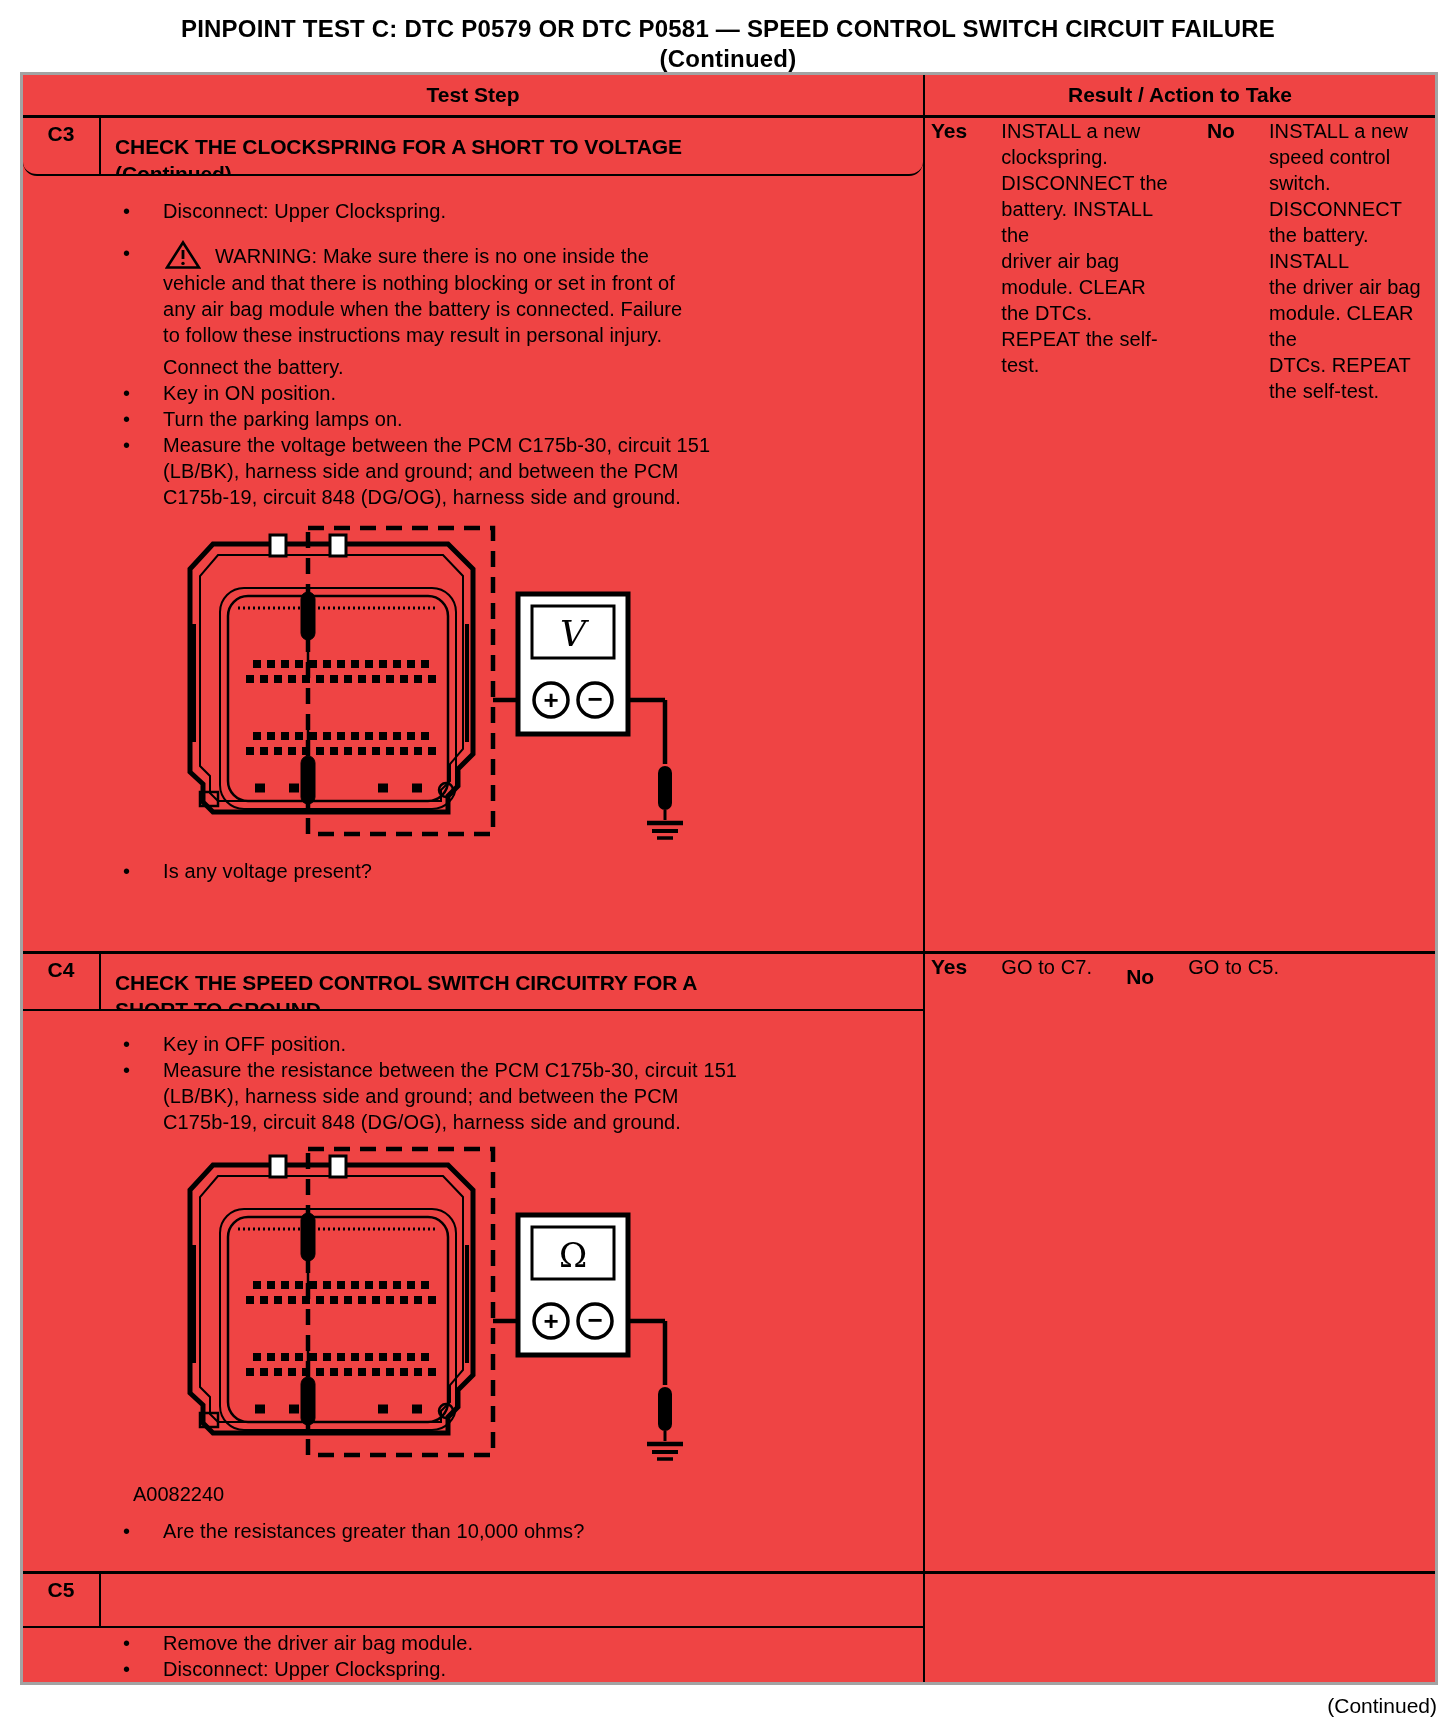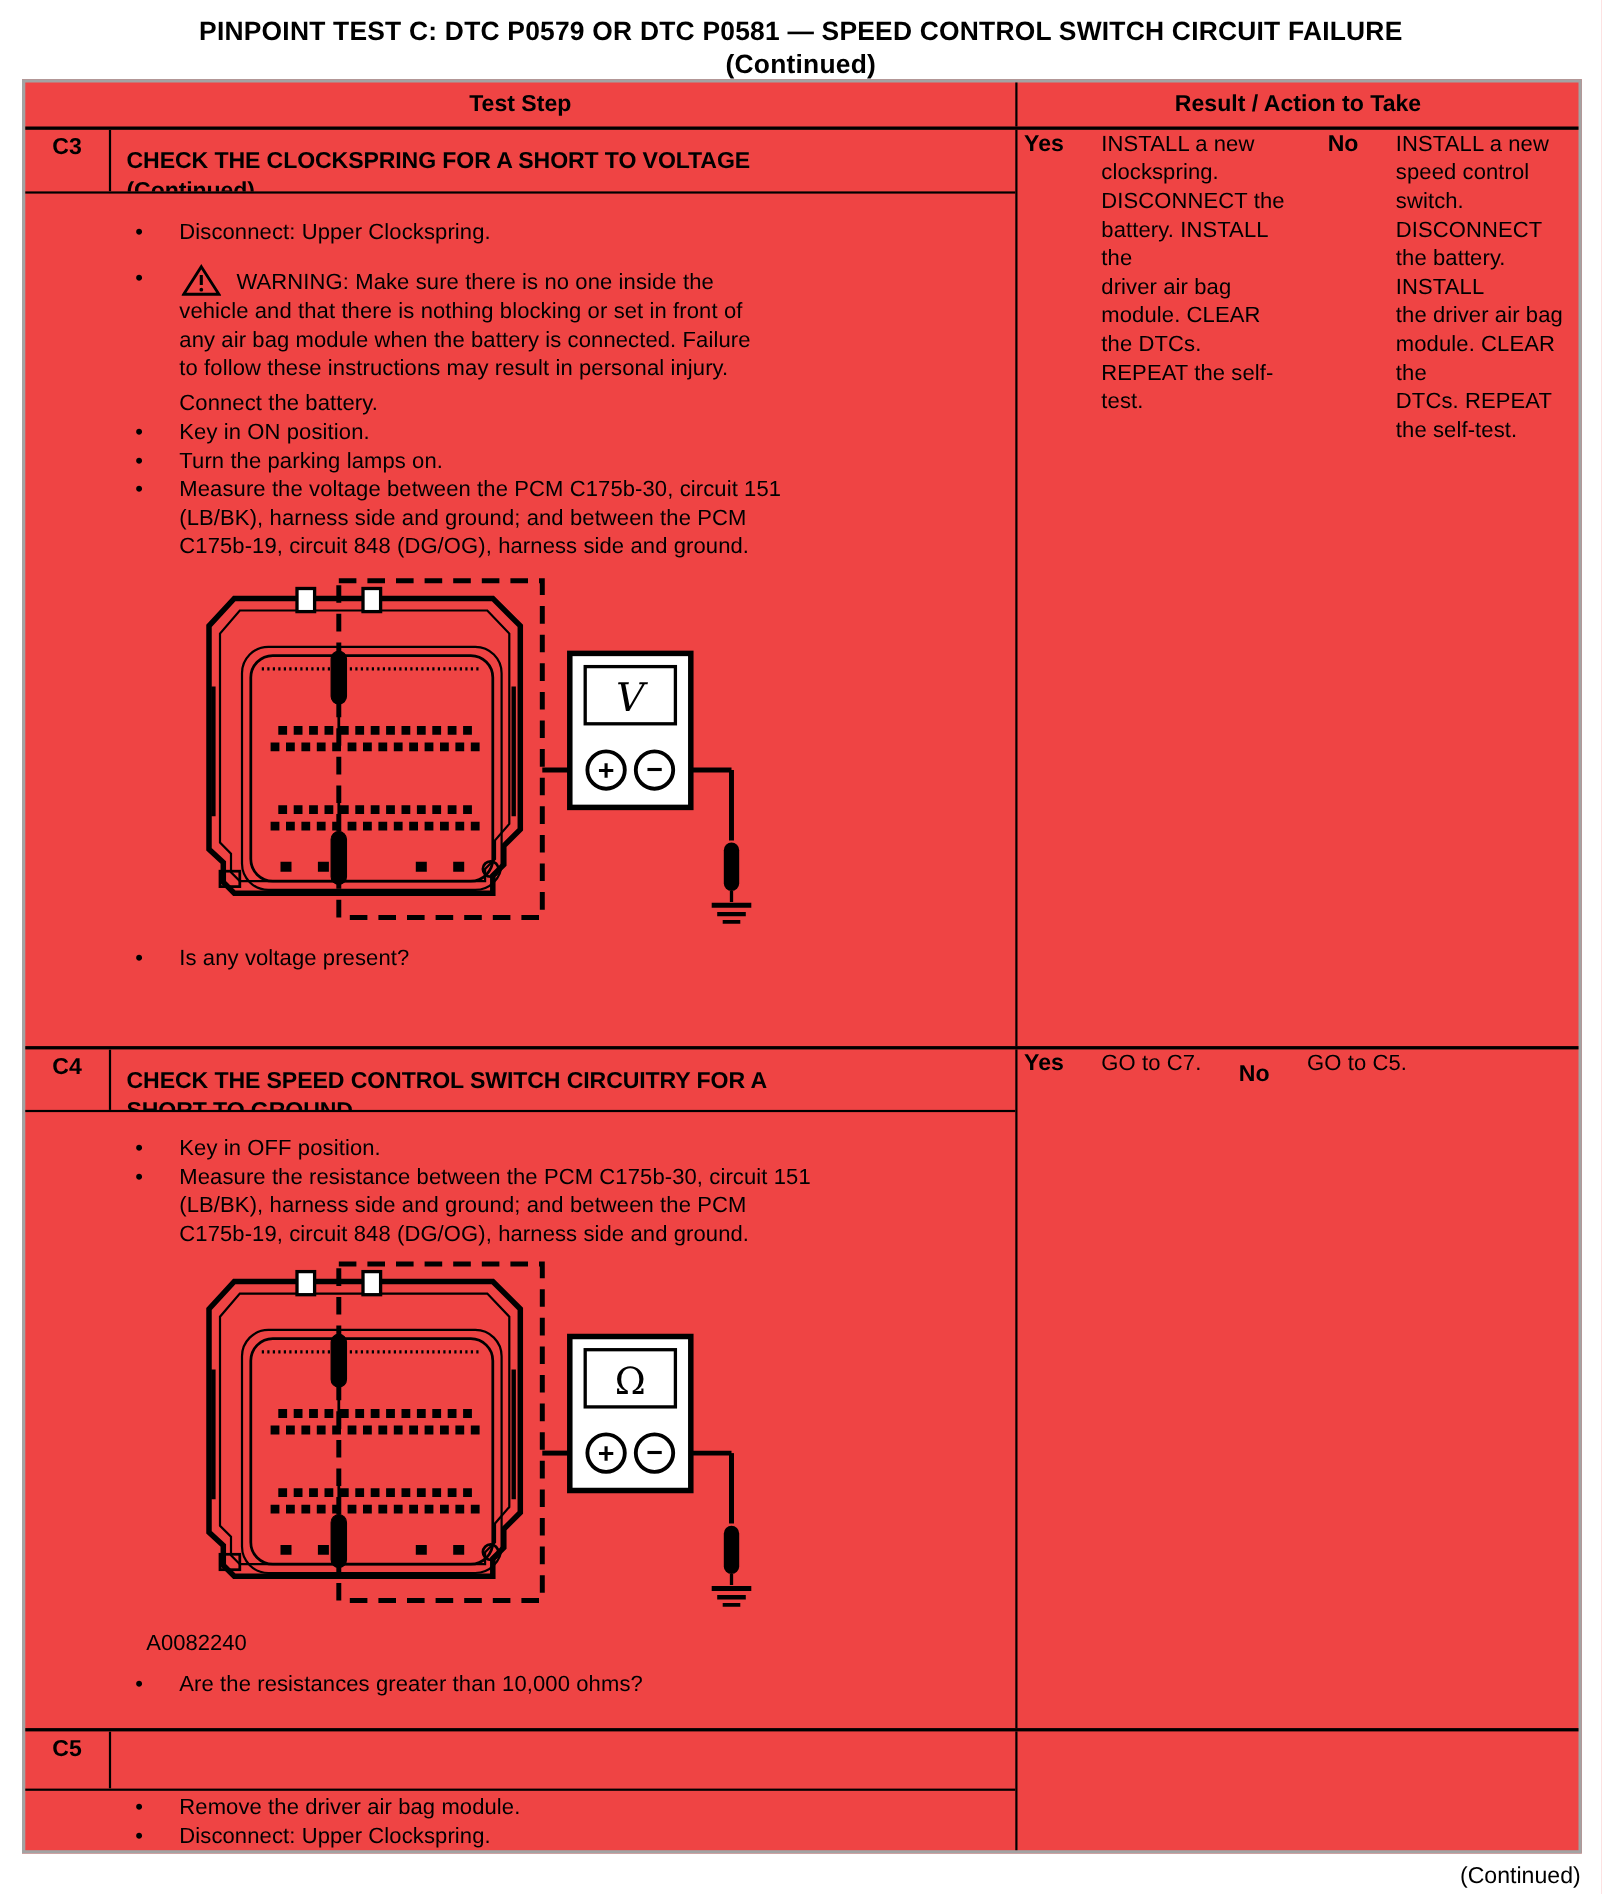--- a/index.html
+++ b/index.html
@@ -10,21 +10,21 @@
   .header-row{display:flex;height:40px;border-bottom:3px solid #000;}
   .hcell{display:flex;align-items:center;justify-content:center;font-weight:bold;font-size:21px;box-sizing:border-box;}
   .hcell-step{width:902px;border-right:2px solid #000;}
   .hcell-result{flex:1;}
   .group{display:flex;border-bottom:3px solid #000;}
   .group:last-of-type{border-bottom:none;}
   .group-left{width:902px;border-right:2px solid #000;box-sizing:border-box;}
   .group-right{flex:1;display:flex;flex-direction:row;justify-content:flex-start;
     padding:0 8px 8px 6px;font-size:20px;line-height:26px;box-sizing:border-box;gap:34px;}
   .title-row{display:flex;border-bottom:2px solid #000;box-sizing:border-box;overflow:hidden;}
-  .t-c3{height:58px;} .t-c4{height:57px;} .t-c5{height:54px;}
+  .t-c3{height:58px;border-radius:14px;} .t-c4{height:57px;} .t-c5{height:54px;}
   .label-cell{width:78px;border-right:2px solid #000;box-sizing:border-box;text-align:center;
     font-weight:bold;font-size:21px;padding-top:4px;}
   .title-cell{flex:1;font-weight:bold;font-size:21px;line-height:27px;padding:3px 10px 0 14px;
     white-space:pre-line;letter-spacing:-.1px;margin-top:12px;}
   .body-cell{padding-left:100px;box-sizing:border-box;overflow:hidden;}
   .b-c3{height:775px;padding-top:22px;} .b-c4{height:560px;padding-top:20px;} .b-c5{height:54px;padding-top:2px;}
   .step{display:flex;font-size:20px;line-height:26px;}
   .marker{width:40px;flex:0 0 40px;}
   .step-text{white-space:pre-line;letter-spacing:.1px;}
   .bold{font-weight:normal;}

